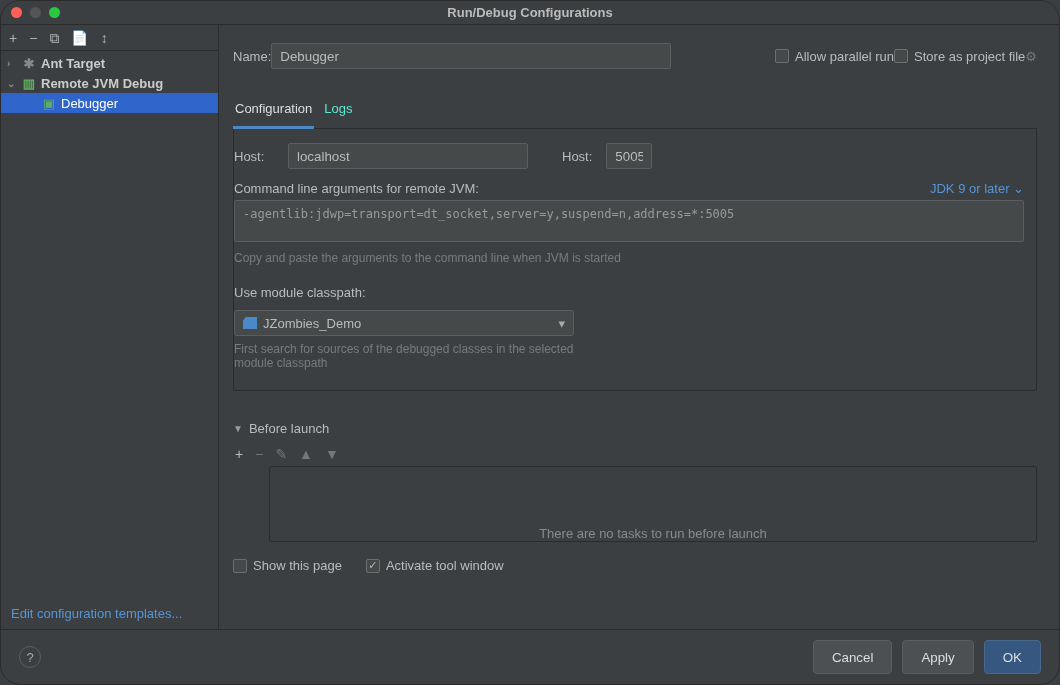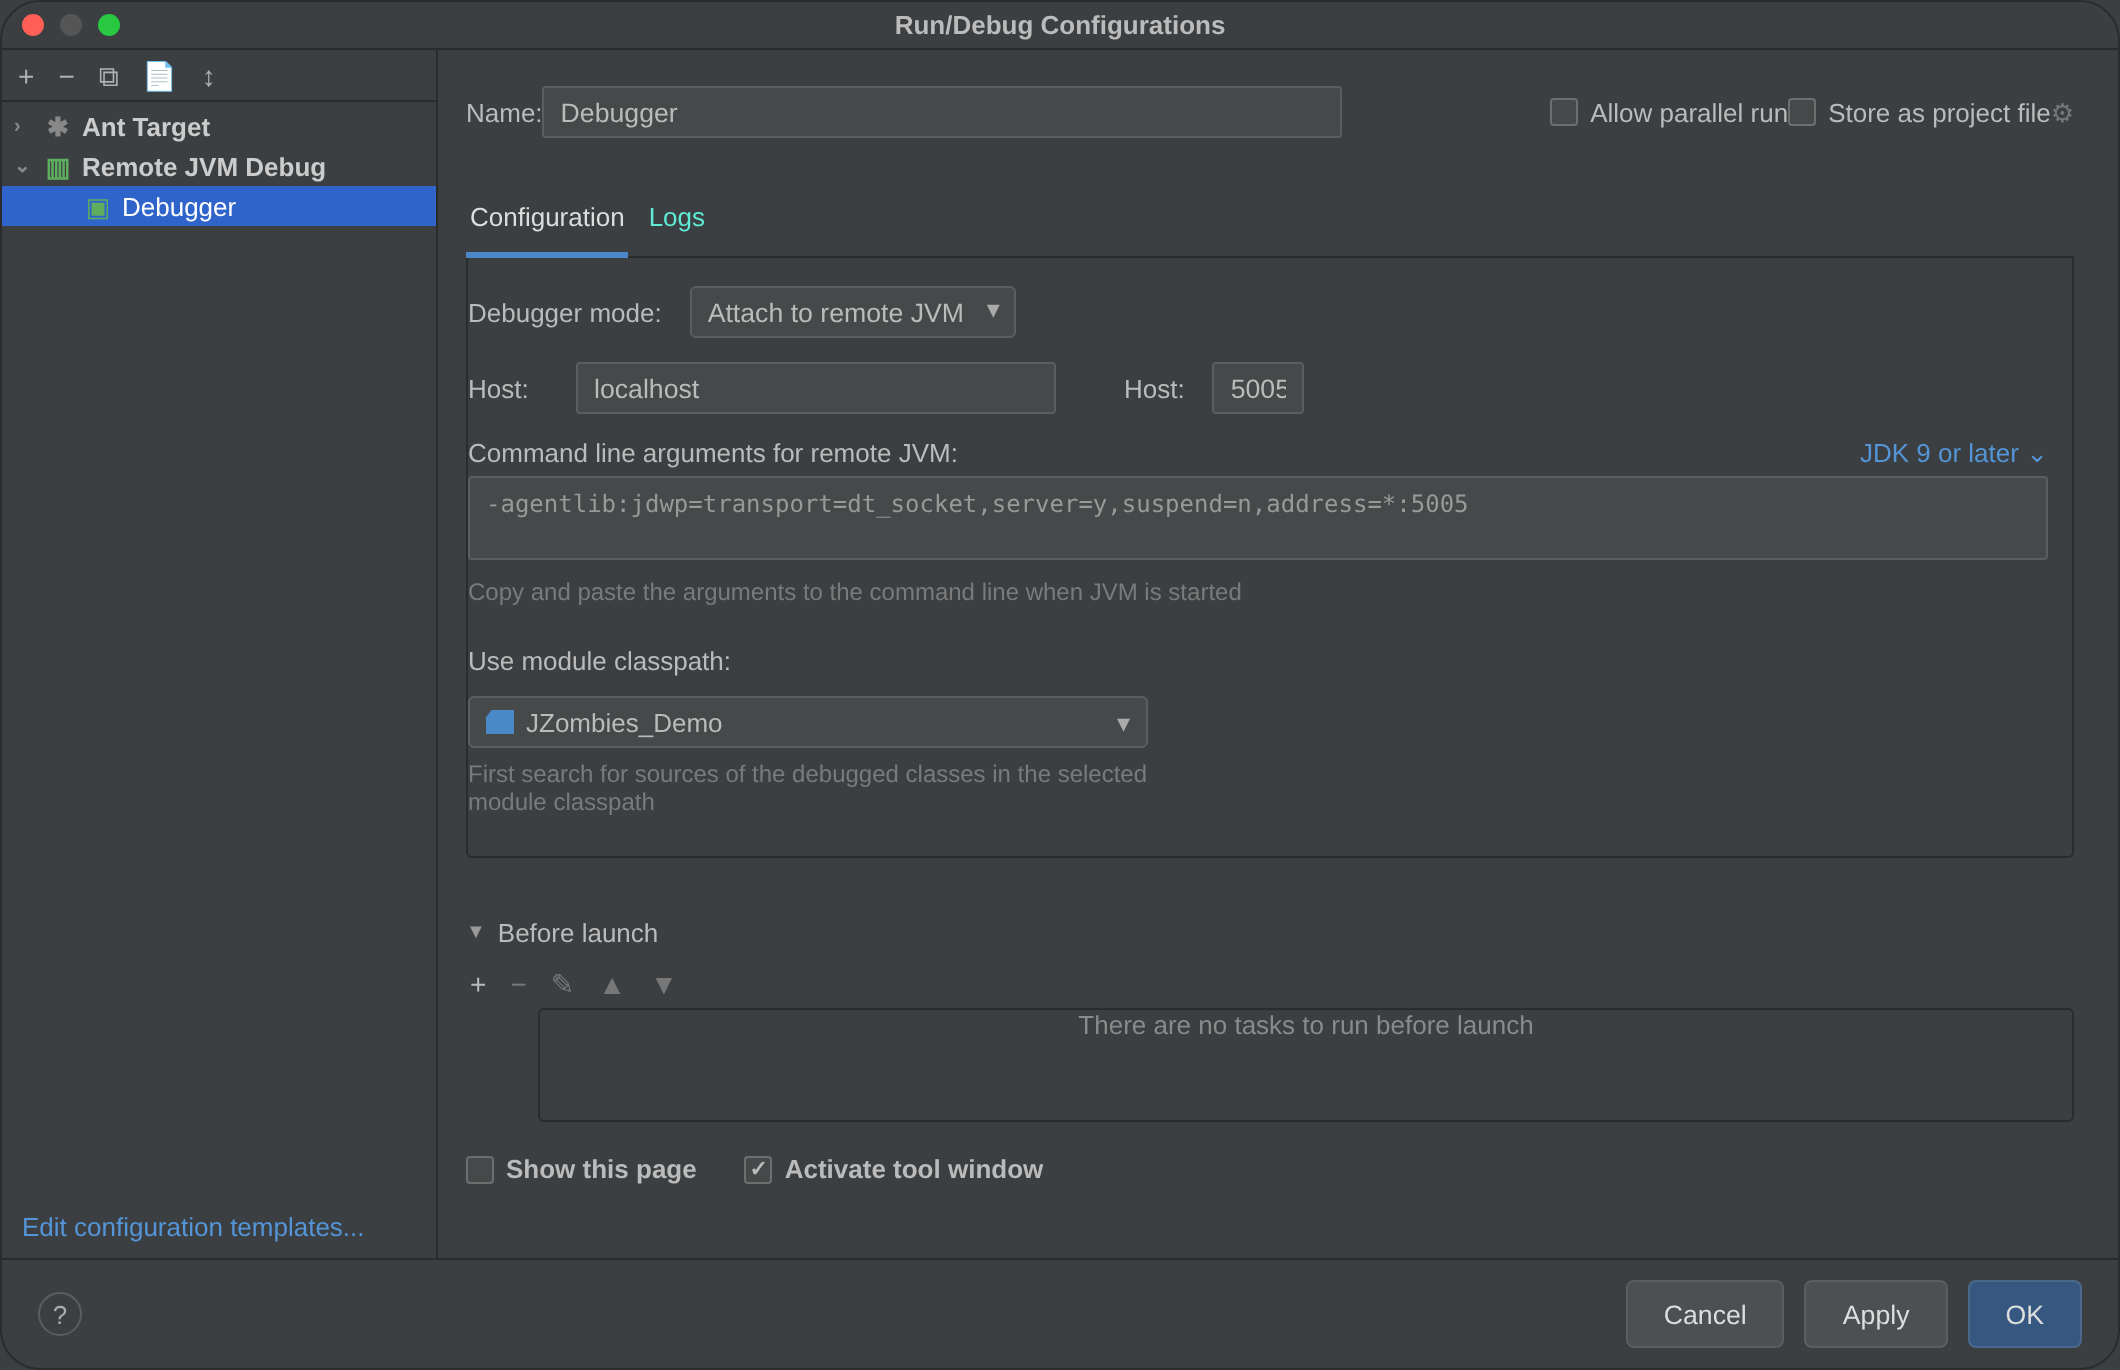--- a/index.html
+++ b/index.html
@@ -93,25 +93,25 @@
   }
   .classpath-select .left { display:flex; align-items:center; gap:6px;}
   .mod-icon { width:14px; height:12px; background:#4a88c7; display:inline-block; clip-path: polygon(0 100%,0 30%,20% 0,100% 0,100% 100%); }
   .before-launch { margin-top: 30px; }
   .bl-header { display:flex; align-items:center; gap:6px; margin-bottom:6px;}
   .bl-header .tw { font-size: 10px; color:#999;}
   .bl-toolbar { display:flex; gap:12px; padding:4px 2px;}
   .bl-toolbar .icon { color:#777; cursor:pointer; font-size:14px;}
   .bl-toolbar .icon.enabled { color:#bbb;}
   .bl-box {
-    border:1px solid #2b2b2b; border-radius:3px; height:57px;
-    display:flex; align-items:flex-start; justify-content:center;
+    border:1px solid #2b2b2b; border-radius:3px; height:76px;
+    display:flex; align-items:flex-end; justify-content:center;
     color:#8a8a8a; background:#3c3f41;margin-left:36px;
   }
-  .bottom-checks { display:flex; gap:24px; margin-top:16px; align-items:flex-end;font-weight:bold;}
+  .bottom-checks { display:flex; gap:24px; margin-top:16px; align-items:flex-end;}
   .footer {
     border-top:1px solid #2b2b2b; padding:10px 18px;
     display:flex; align-items:center; gap:10px;
   }
   .footer .help {
     width:22px; height:22px; border-radius:50%; border:1px solid #5a5e60;
     display:flex; align-items:center; justify-content:center; color:#aaa;
   }
   .footer .spacer { flex:1; }
   button.btn {
@@ -182,28 +182,20 @@
         <span class="gear">⚙</span>
       </div>
 
       <div class="tabs">
         <div class="tab active">Configuration</div>
         <div class="tab">Logs</div>
       </div>
 
       <div class="panel">
         <div class="formrow">
-          <label class="f">Debugger mode:</label>
-          <span class="combo-wrap">
-            <select class="combo">
-              <option>Attach to remote JVM</option>
-            </select>
-          </span>
-        </div>
-        <div class="formrow">
           <label class="f" style="width:40px">Host:</label>
           <input class="text" style="width: 240px;" value="localhost">
           <label class="f" style="margin-left:20px">Host:</label>
           <input class="text" style="width: 46px;" value="5005">
         </div>
         <div class="cmdlabelrow">
           <label class="f">Command line arguments for remote JVM:</label>
           <span class="jdk-link">
             <span>JDK 9 or later</span> <span>⌄</span>
           </span>

